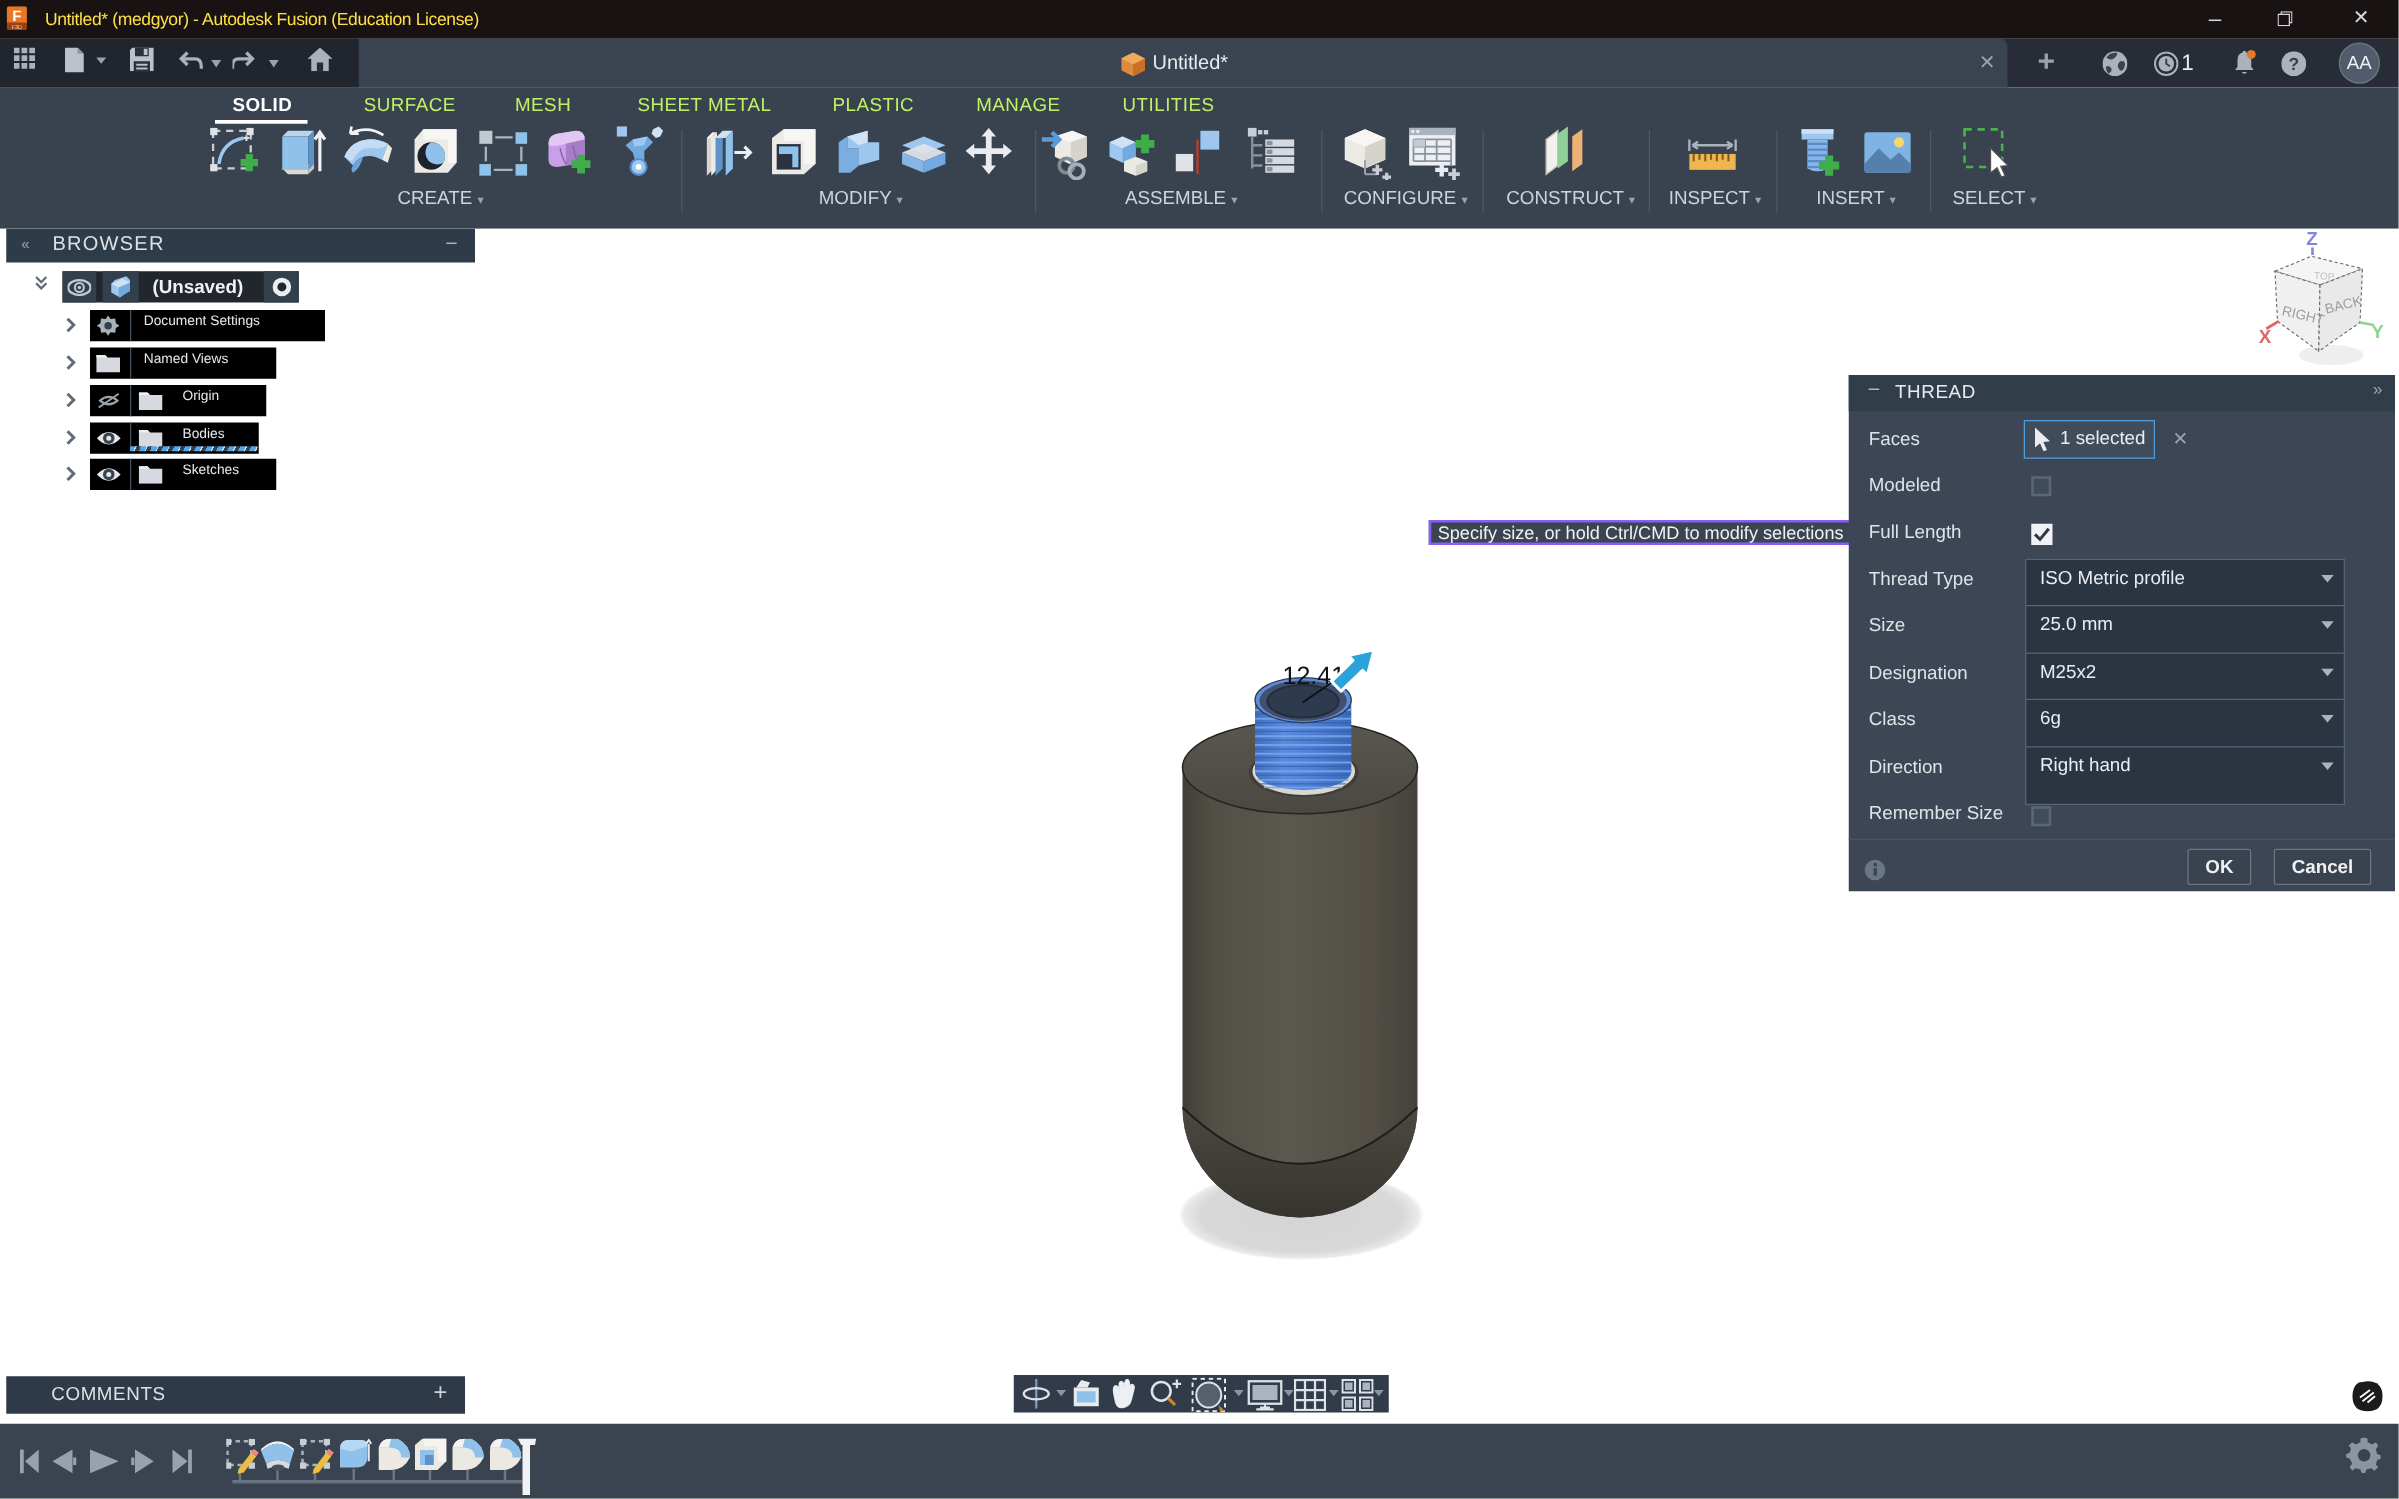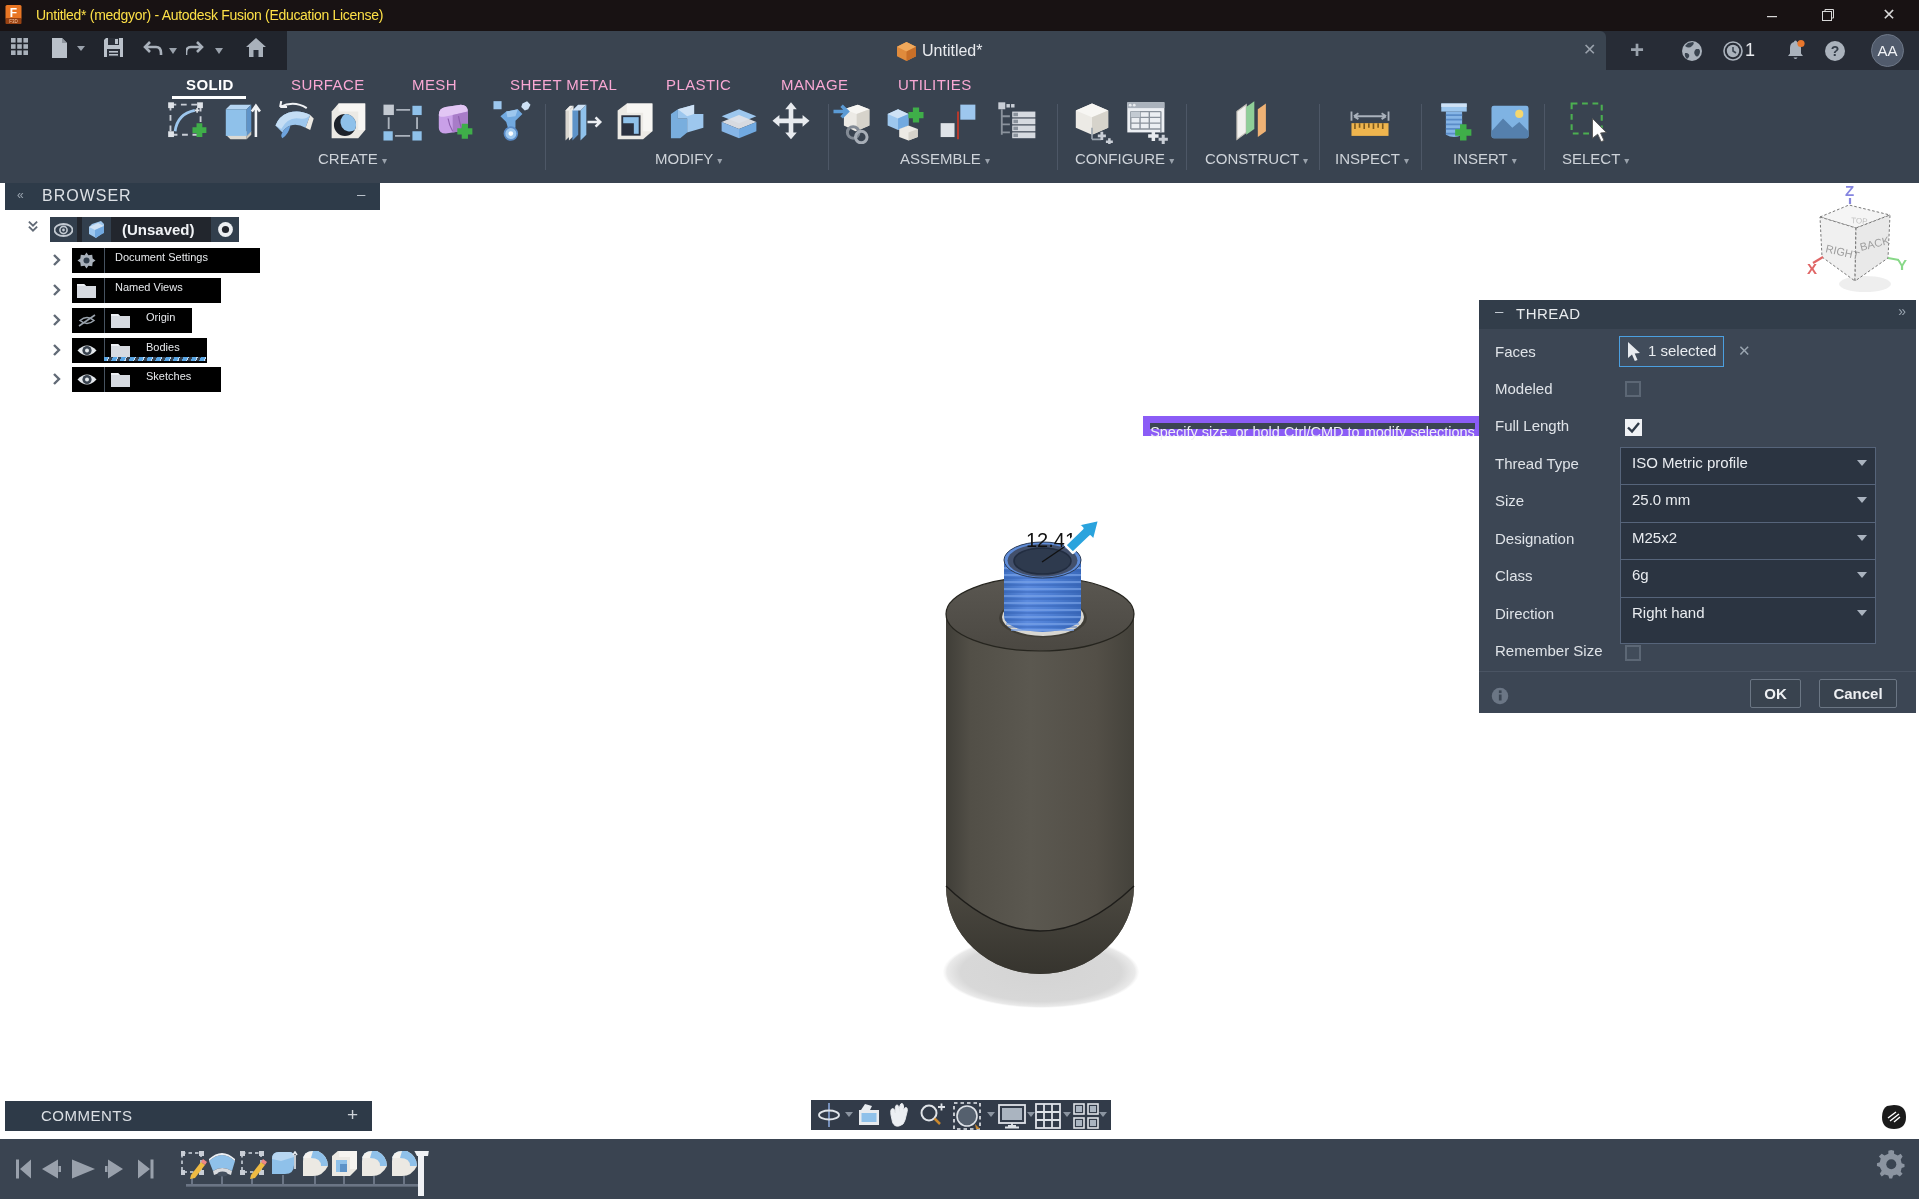--- a/index.html
+++ b/index.html
@@ -14,21 +14,21 @@
 .winbtn { position:absolute; top:0; width:46px; height:30px; color:#d8d8d8; font-size:15px; text-align:center; line-height:30px;}
 
 
 #appbar { left:0; top:31px; width:1919px; height:39px; background:#272c36; }
 #appbar .leftzone { position:absolute; left:0; top:0; width:287px; height:39px; background:#21252d; }
 #appbar .tabzone { position:absolute; left:287px; top:0; width:1319px; height:39px; background:#3a4450; border-radius:0 6px 0 0; }
 .qticon { position:absolute; top:7px; }
 
 
 #ribbon { left:0; top:70px; width:1919px; height:113px; background:#394350; }
-.rtab { position:absolute; top:6px; font-size:15px; color:#f9a8d4; letter-spacing:0.4px;}
+.rtab { position:absolute; top:6px; font-size:15px; color:#bef264; letter-spacing:0.4px;}
 .rtab.active { color:#fff; font-weight:bold; }
 .grouplabel { position:absolute; top:80px; font-size:15px; color:#ced3d9; }
 .grouplabel .dd { color:#9aa2ac; font-size:10px; }
 .gsep { position:absolute; top:34px; width:1px; height:66px; background:#4d5766; }
 #designbtn { position:absolute; left:15px; top:14px; width:135px; height:72px; border:1px solid #79828e; border-radius:4px; color:#fff; font-size:15px; font-weight:bold; text-align:center; line-height:70px; }
 .ricon { position:absolute; top:30px; width:44px; height:44px; }
 
 
 #canvas { left:0; top:183px; width:1919px; height:956px; background:#fff; }
 
@@ -39,21 +39,21 @@
 
 
 #thread { position:absolute; left:1479px; top:117px; width:437px; height:413px; background:#3c4654; }
 #thread .hdr { position:absolute; left:0; top:0; width:100%; height:29px; background:#323d4a; color:#e8ebee; }
 #thread .lbl { position:absolute; left:16px; font-size:15px; color:#dfe3e8; }
 .combo { position:absolute; left:141px; width:256px; height:47px; background:#2b3441; border:1px solid #56647a; color:#e9ecf0; font-size:15px; line-height:29px; padding-left:11px; }
 .combo .arr { position:absolute; right:8px; top:12px; width:0; height:0; border-left:5px solid transparent; border-right:5px solid transparent; border-top:6px solid #aab3bf; }
 #okbtn,#cancelbtn { position:absolute; top:379px; height:29px; background:#39434f; border:1px solid #6b7684; color:#eef0f3; font-size:15px; font-weight:600; text-align:center; line-height:27px; border-radius:2px;}
 
 
-#tooltip { position:absolute; left:1143px; top:233px; width:339px; height:20px; background:#3b4552; border:7px solid #8b5cf6; color:#f0f2f4; font-size:14.5px; line-height:19px; text-align:center; white-space:nowrap; }
+#tooltip { position:absolute; left:1143px; top:233px; width:339px; height:20px; background:#3b4552; border:2px solid #8b5cf6; color:#f0f2f4; font-size:14.5px; line-height:19px; text-align:center; white-space:nowrap; }
 
 
 #comments { position:absolute; left:5px; top:918px; width:367px; height:30px; background:#2e3a48; color:#dce0e5; }
 #navbar { position:absolute; left:811px; top:917px; width:300px; height:30px; background:#323b49; }
 
 
 #timeline { left:0; top:1139px; width:1919px; height:60px; background:#3a4451; }
 </style>
 </head>
 <body>
@@ -406,21 +406,21 @@
       <svg class="abs" style="left:5px;top:4px;" width="19" height="16" viewBox="0 0 19 16">
           <path d="M0 2 L7 2 L9 4 L19 4 L19 16 L0 16 Z" fill="#d6dae0"></path>
           <path d="M0 2 L7 2 L9 4 L0 4 Z" fill="#eceff3"></path>
         </svg>
       <span class="abs" style="left:43px;top:3px;">Named Views</span>
       <div class="abs" style="left:32px;top:0;width:1px;height:25px;background:#46525f;"></div>
     </div>
     <svg class="chev" style="left:50px;top:130px;" viewBox="0 0 14 14">
         <path d="M4 2 L9 7 L4 12" fill="none" stroke="#616a76" stroke-width="2.4"></path>
       </svg>
-    <div class="brow" style="left:72px;top:125px;width:120px;">
+    <div class="brow" style="left:72px;top:125px;width:141px;">
       <svg class="abs" style="left:5px;top:5px;" width="20" height="15" viewBox="0 0 20 15">
           <path d="M2 13 L18 2" stroke="#9aa3ad" stroke-width="1.6"></path>
           <path d="M3 7.5 Q10 1.5 17 7.5 Q10 13.5 3 7.5 Z" fill="none" stroke="#9aa3ad" stroke-width="1.6"></path>
         </svg>
       <svg class="abs" style="left:39px;top:4px;" width="19" height="16" viewBox="0 0 19 16">
           <path d="M0 2 L7 2 L9 4 L19 4 L19 16 L0 16 Z" fill="#d6dae0"></path>
           <path d="M0 2 L7 2 L9 4 L0 4 Z" fill="#eceff3"></path>
         </svg>
       <span class="abs" style="left:74px;top:3px;">Origin</span>
       <div class="abs" style="left:32px;top:0;width:1px;height:25px;background:#46525f;"></div>

